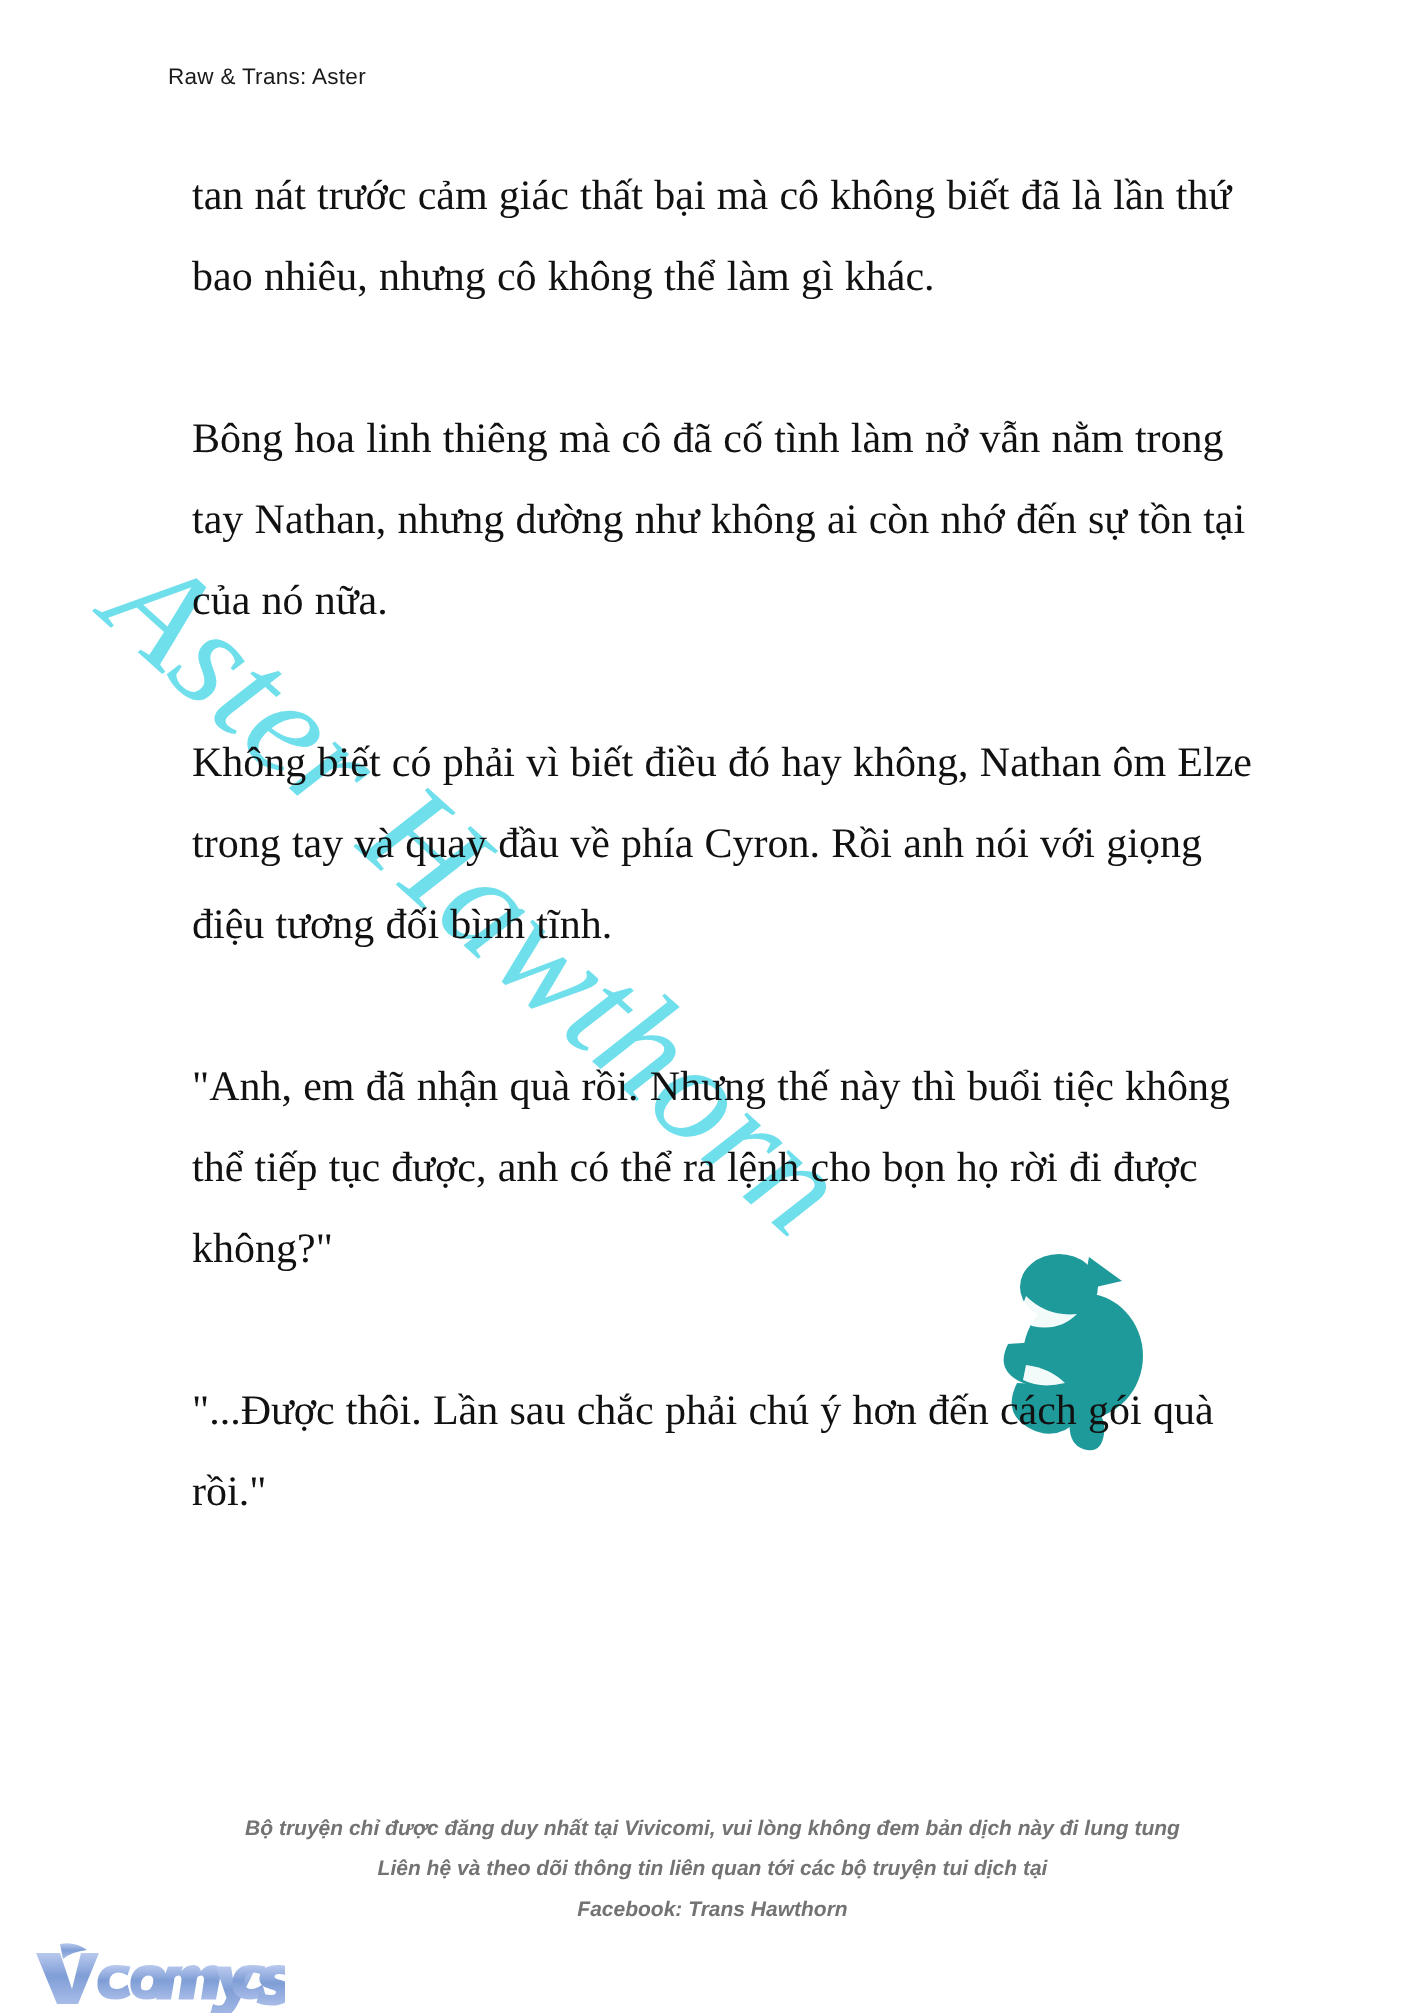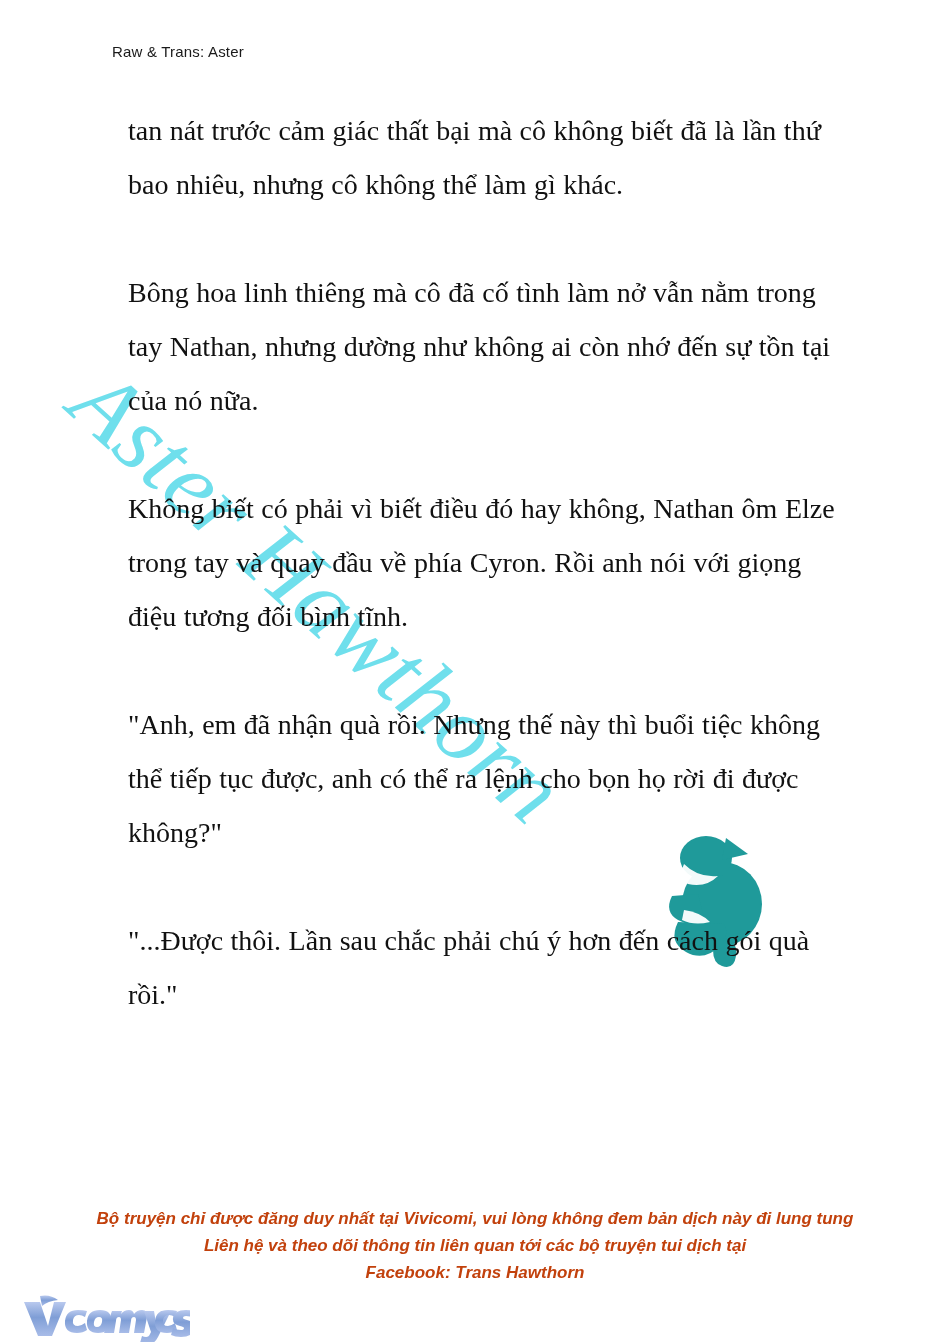--- a/index.html
+++ b/index.html
@@ -84,23 +84,23 @@
     left: 0;
     top: 1205px;
     width: 950px;
     text-align: center;
     z-index: 3;
   }
   .footer-line {
     font-family: "Liberation Sans", "DejaVu Sans", sans-serif;
     font-weight: bold;
     font-style: italic;
-    font-size: 17px;
+    font-size: 14px;
     line-height: 27px;
-    color: #c2410c;
+    color: #737373;
     white-space: nowrap;
   }
 
   
   .logo {
     position: absolute;
     left: 20px;
     top: 1292px;
     width: 170px;
     height: 50px;

